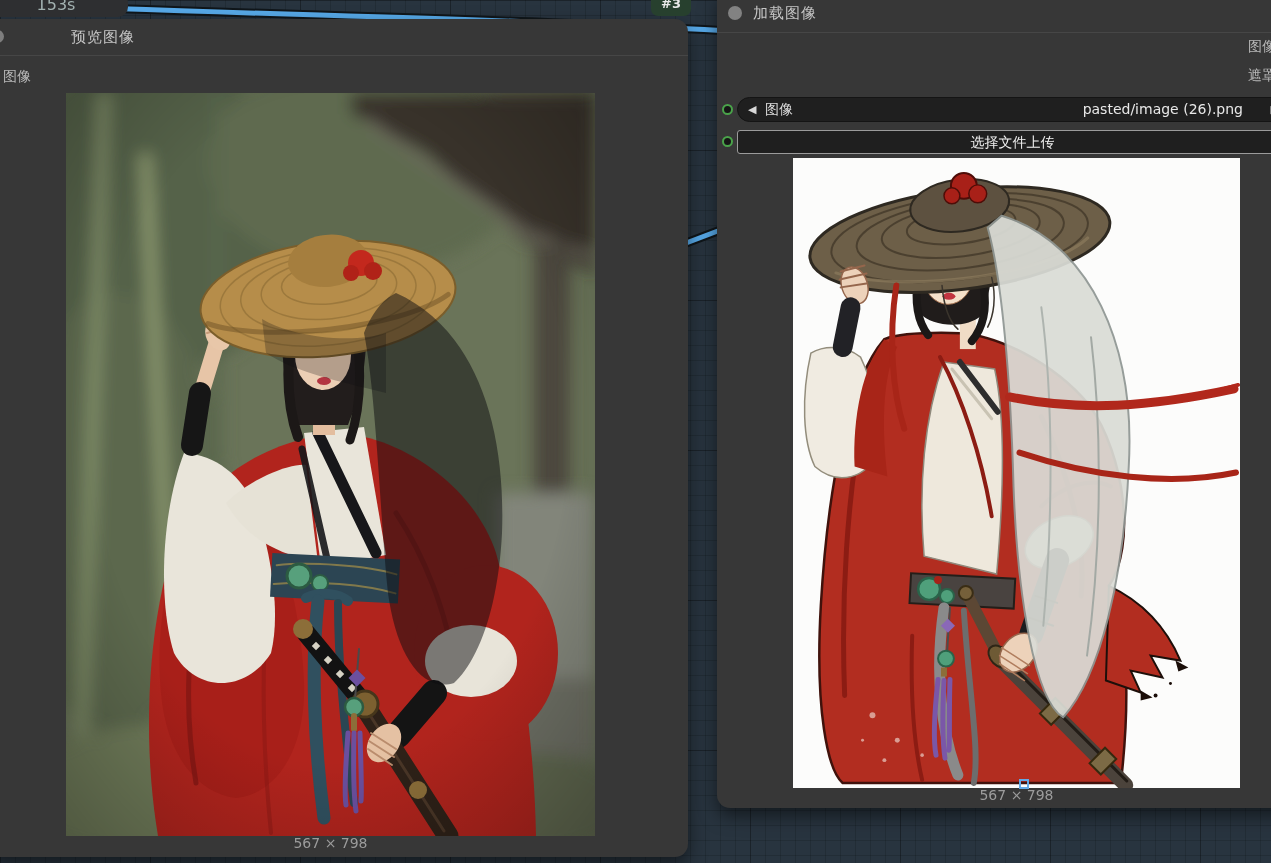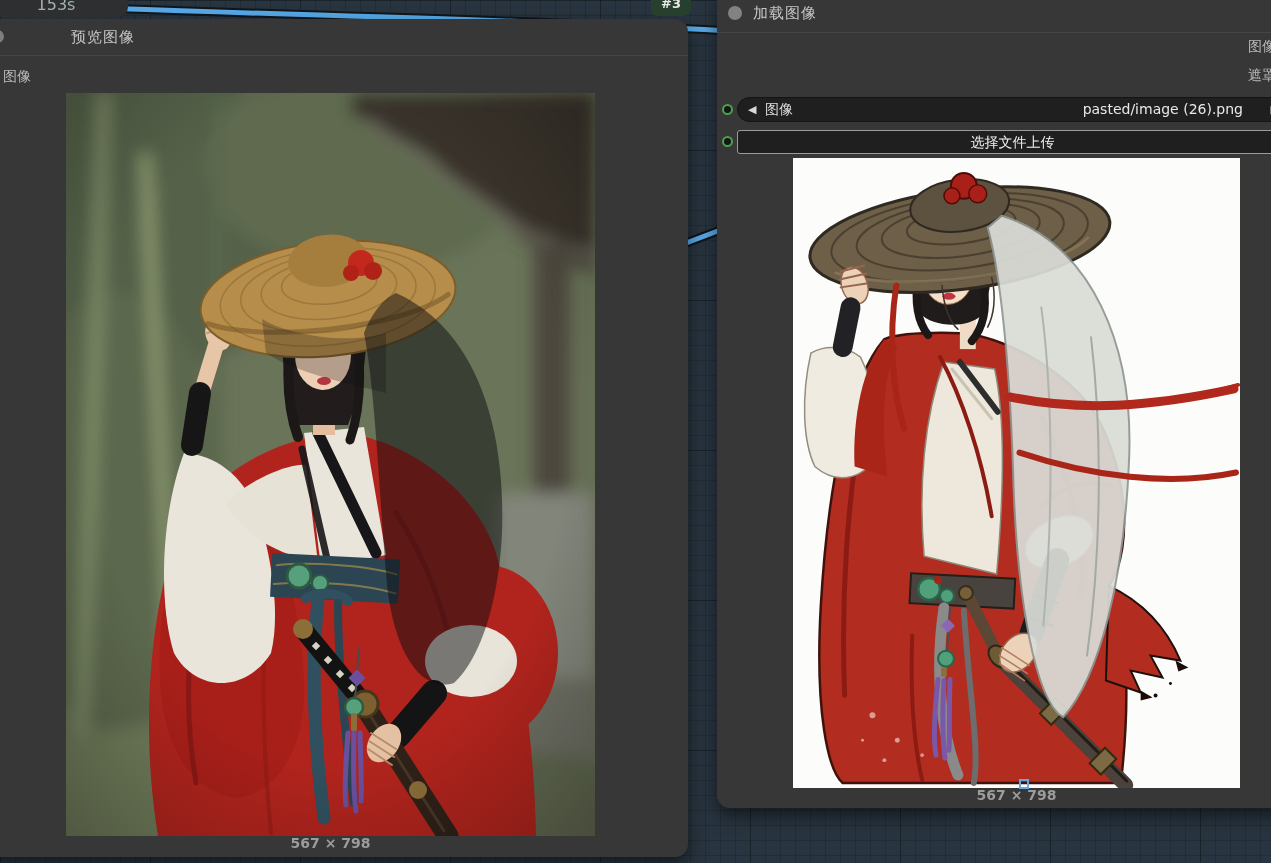--- a/index.html
+++ b/index.html
@@ -20,21 +20,21 @@
     position:absolute;background:#373737;border-radius:13px;z-index:2;
     box-shadow:0 8px 18px rgba(0,0,0,.5);
   }
   .node-title{position:absolute;left:0;top:0;width:100%;}
   .title-dot{position:absolute;width:13px;height:13px;border-radius:50%;background:#7e7e7e;}
   .title-text{position:absolute;font-size:15px;color:#c6c6c6;letter-spacing:1px;white-space:nowrap;}
   .sep{position:absolute;left:0;width:100%;height:1px;background:#464646;}
   .slot-label{position:absolute;font-size:14px;color:#b9b9b9;white-space:nowrap;}
   .img-frame{position:absolute;overflow:hidden;background:#262626;}
   .img-frame svg{display:block;width:100%;height:100%;}
-  .caption{position:absolute;font-size:14px;color:#9c9c9c;text-align:center;white-space:nowrap;font-weight:bold;}
+  .caption{position:absolute;font-size:14px;color:#9c9c9c;text-align:center;white-space:nowrap;}
   .badge{position:absolute;z-index:3;box-sizing:border-box;text-align:center;}
   .badge-time{left:-16px;top:-7px;width:144px;height:24px;border-radius:10px;background:#2e2f31;
     color:#a3b2b1;font-size:16px;line-height:24px;}
   .badge-id{left:651px;top:-8px;height:24px;padding:0 10px;border-radius:7px;background:#27402e;
     color:#e9e9e9;font-size:13px;font-weight:bold;line-height:24px;}
   .combo{
     position:absolute;box-sizing:border-box;background:#1f1f1f;border:1px solid #141414;
     border-radius:13px;height:25px;color:#dddddd;font-size:14px;
   }
   .combo .arrow-l{position:absolute;left:10px;top:0;line-height:23px;font-size:11px;color:#d8d8d8;}

